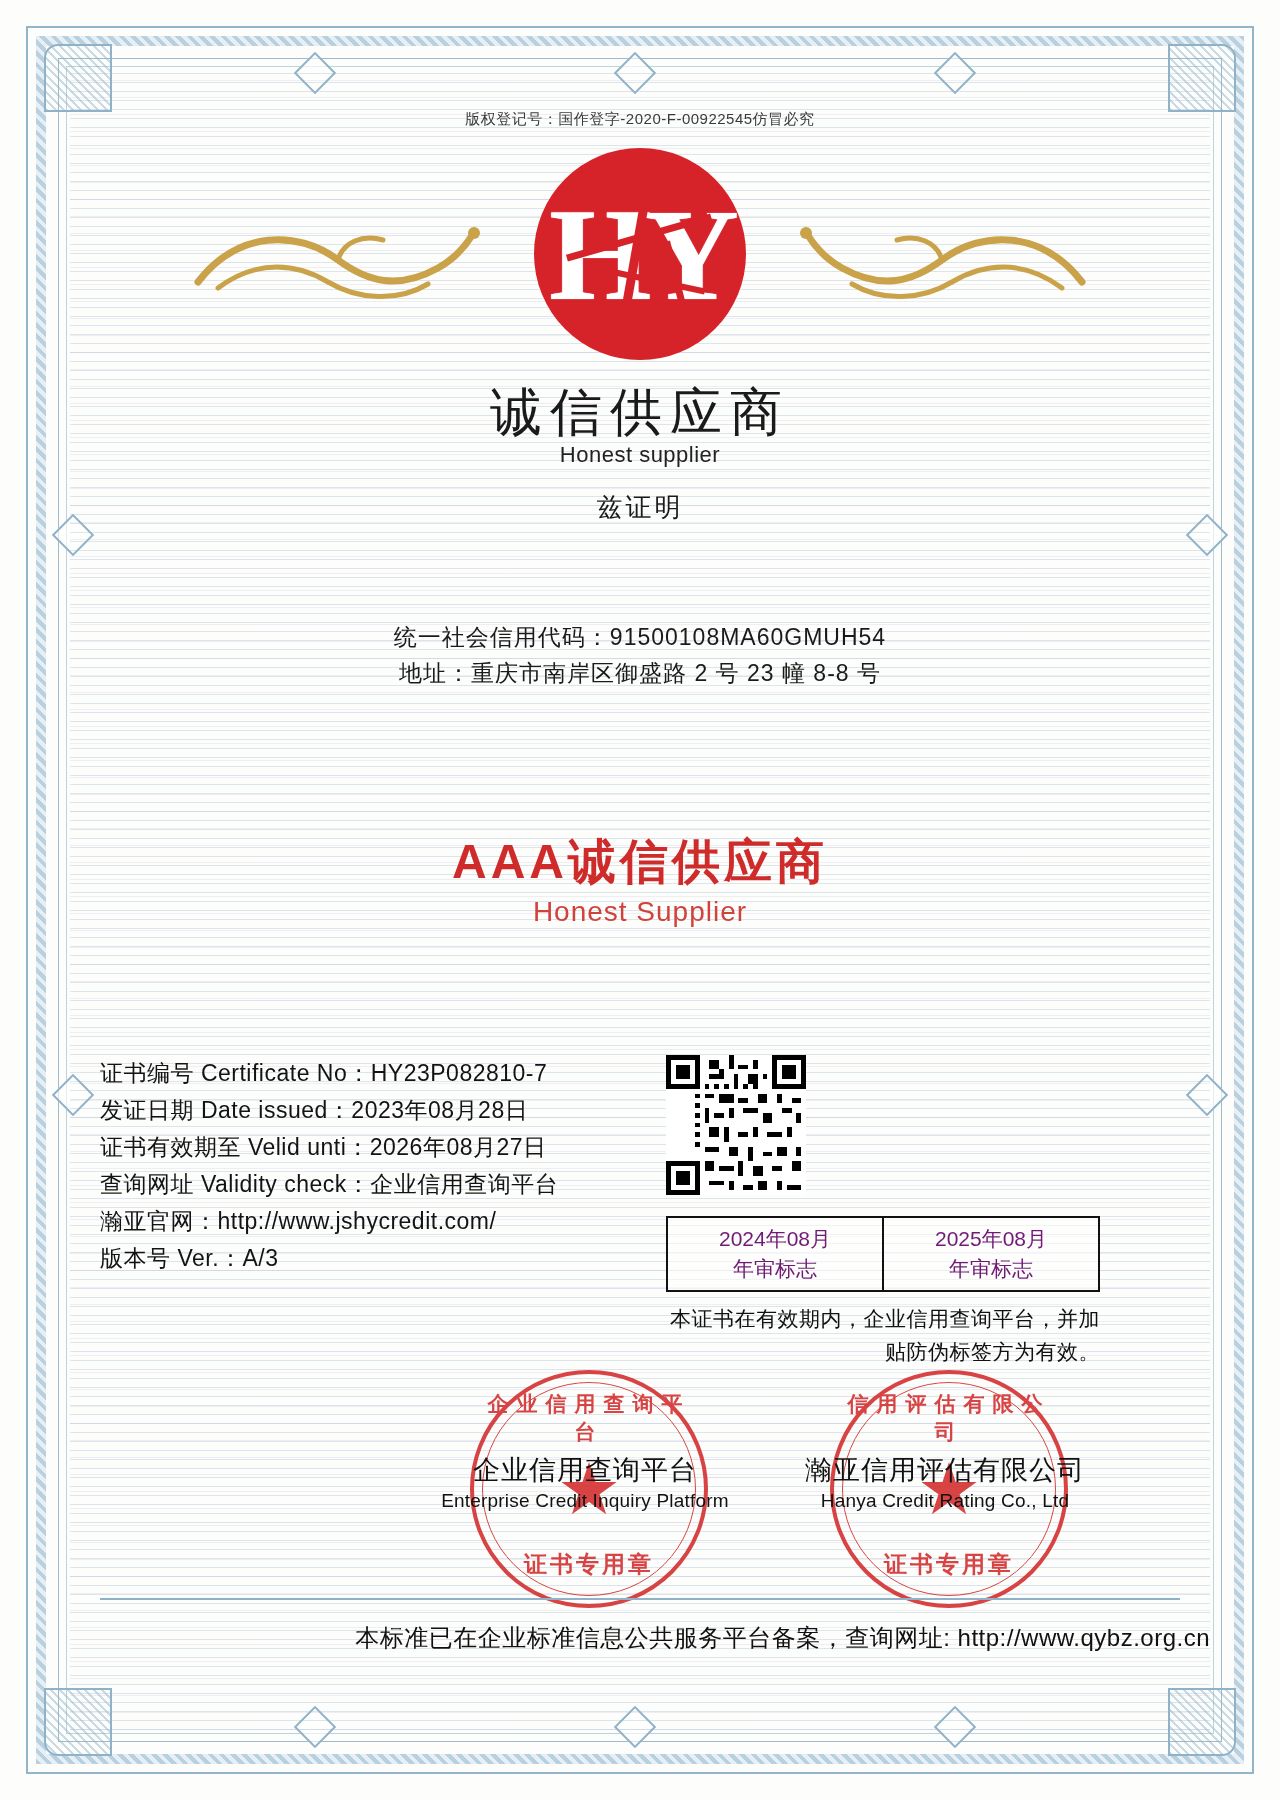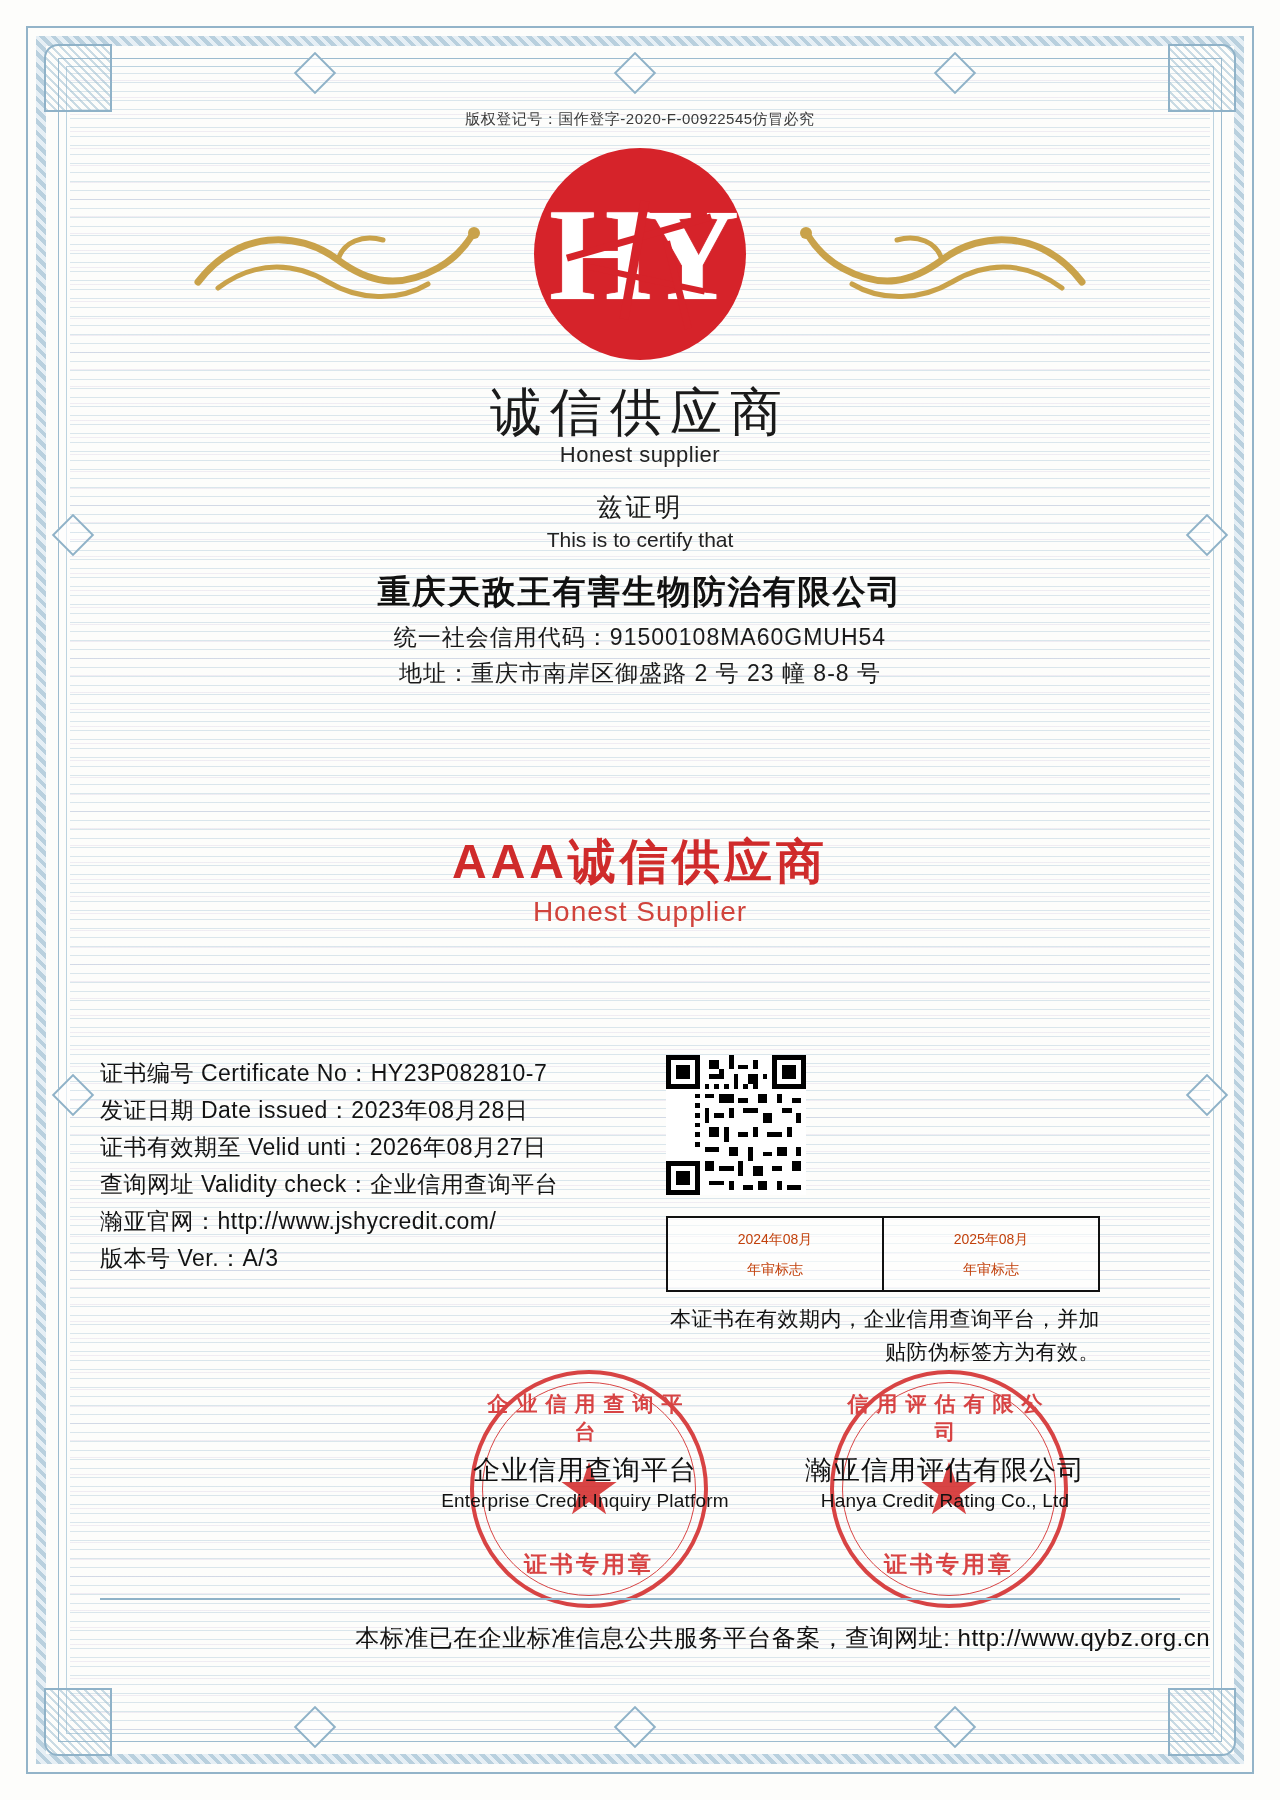--- a/index.html
+++ b/index.html
@@ -143,21 +143,21 @@
     position:absolute;left:760px;top:982px;width:270px;
     font-size:21px;color:#111;line-height:33px;letter-spacing:.5px;
   }
   .stamp-boxes{
     position:absolute;left:596px;top:1146px;width:434px;
     display:flex;gap:0;
   }
   .stamp-box{
     flex:1;border:2px solid #111;height:72px;
     display:flex;flex-direction:column;align-items:center;justify-content:center;
-    font-size:14px;color:#c2410c;line-height:30px;background:rgba(255,255,255,.55);
+    font-size:21px;color:#701a75;line-height:30px;background:rgba(255,255,255,.55);
   }
   .stamp-box + .stamp-box{border-left:none;}
   .audit-note{
     position:absolute;left:596px;top:1232px;width:434px;
     text-align:right;font-size:21px;color:#111;line-height:33px;letter-spacing:.5px;
   }
   
   .seal{
     position:absolute;width:230px;height:230px;border-radius:50%;
     border:4px solid #d32b2b;color:#d32b2b;
@@ -255,22 +255,20 @@
         <div class="logo-crack c1"></div>
         <div class="logo-crack c2"></div>
         <div class="logo-crack c3"></div>
         <div class="logo-crack c4"></div>
       </div>
     </div>
 
     <div class="title-cn">诚信供应商</div>
     <div class="title-en">Honest supplier</div>
     <div class="certify-cn">兹证明</div>
-    <div class="certify-en">This is to certify that</div>
-    <div class="company">重庆天敌王有害生物防治有限公司</div>
     <div class="credit-code">统一社会信用代码：91500108MA60GMUH54</div>
     <div class="address">地址：重庆市南岸区御盛路 2 号 23 幢 8-8 号</div>
 
     <div class="award-cn">AAA诚信供应商</div>
     <div class="award-en">Honest Supplier</div>
 
     <div class="details">
       <div class="row">证书编号 Certificate No：HY23P082810-7</div>
       <div class="row">发证日期 Date issued：2023年08月28日</div>
       <div class="row">证书有效期至 Velid unti：2026年08月27日</div>

